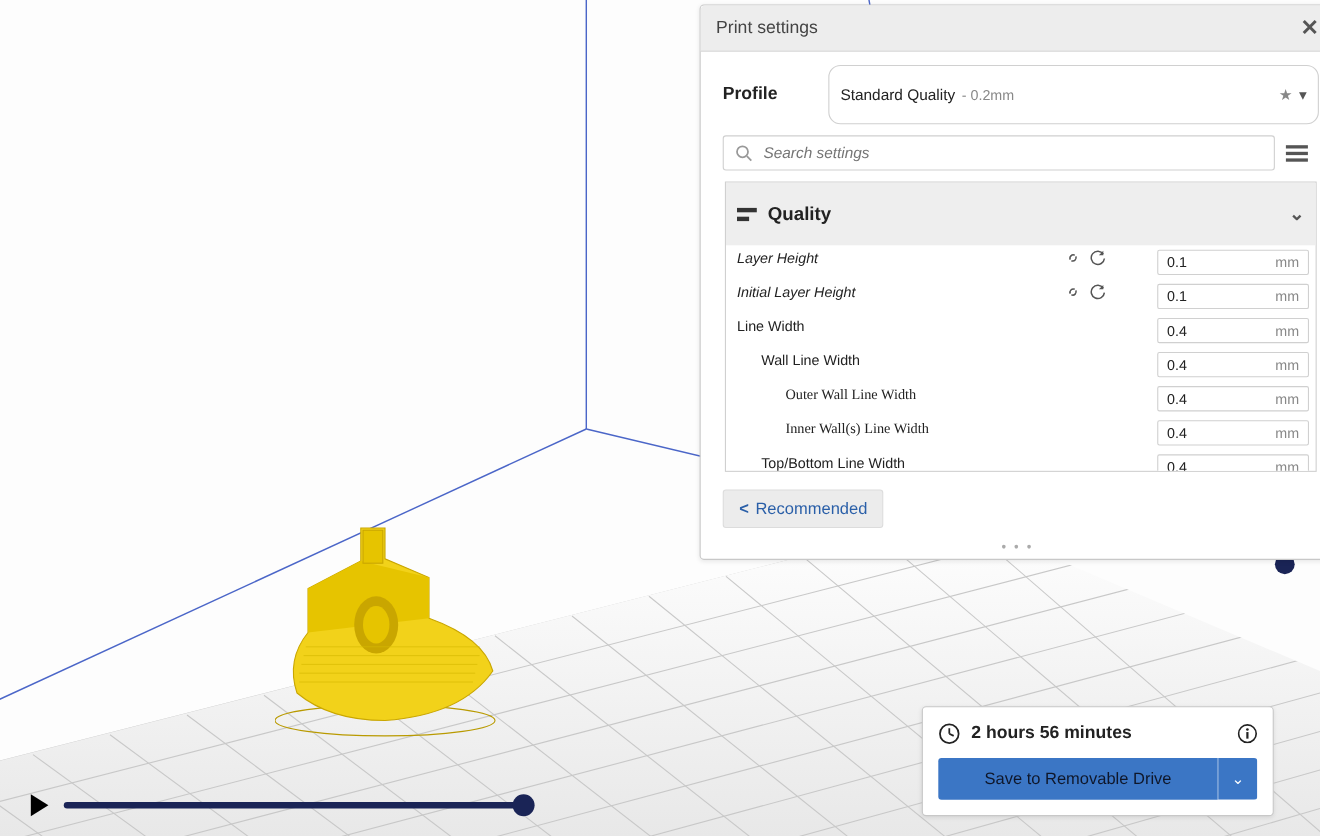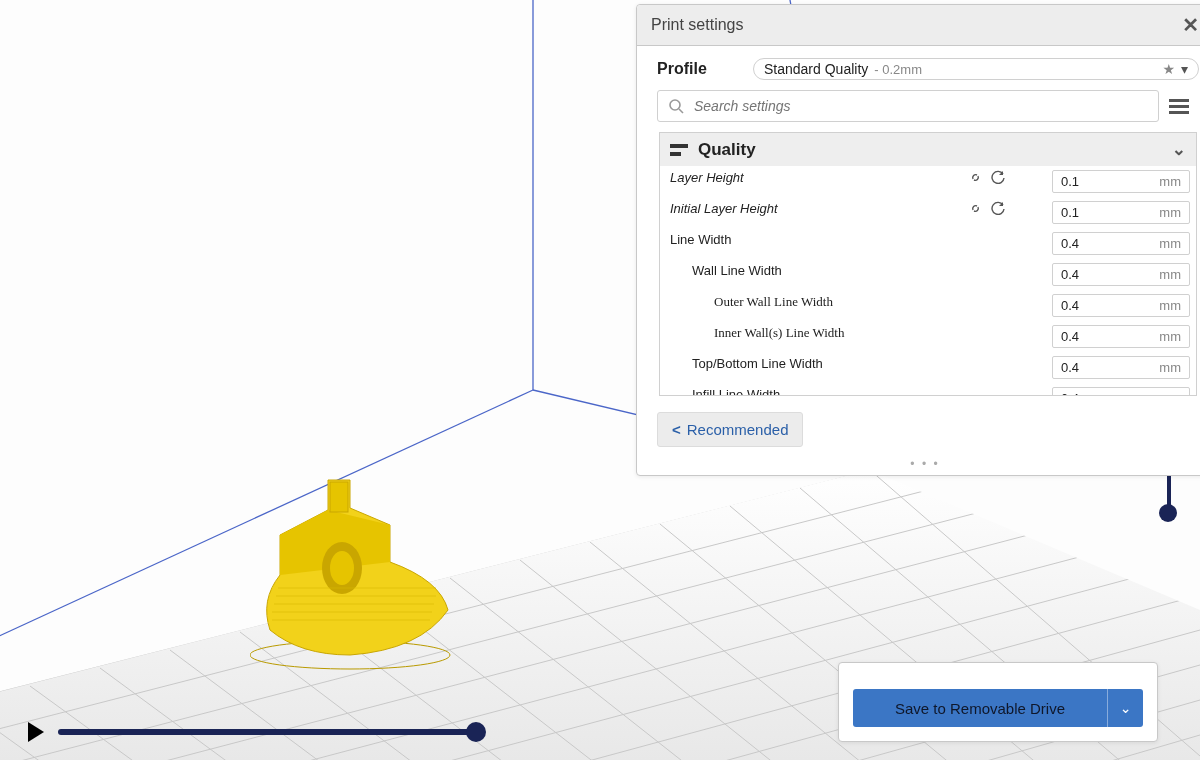--- a/index.html
+++ b/index.html
@@ -124,21 +124,21 @@
     display: flex;
     align-items: center;
     gap: 16px;
     padding: 12px 14px 10px 20px;
   }
   .profile-label { font-weight: 600; font-size: 16px; width: 80px; }
   .profile-select {
     flex: 1;
     border: 1px solid var(--border);
     border-radius: 11px;
-    padding: 2px 10px;
+    padding: 18px 10px;
     display: flex;
     align-items: center;
     gap: 6px;
     cursor: pointer;
     background: #fff;
   }
   .profile-select .name { font-size: 14px; }
   .profile-select .sub { color: var(--text-muted); font-size: 13px; }
   .profile-select .spacer { flex: 1; }
   .search-row {
@@ -179,21 +179,21 @@
     border: 1px solid var(--border);
     max-height: 264px;
     overflow: hidden;
     position: relative;
   }
   .section-header {
     display: flex;
     align-items: center;
     gap: 10px;
     background: #eee;
-    padding: 6px 10px;
+    padding: 18px 10px;
     font-weight: 700;
     font-size: 17px;
     cursor: pointer;
   }
   .section-header .section-icon {
     width: 18px; height: 12px;
     display: flex; flex-direction: column; justify-content: space-between;
   }
   .section-header .section-icon span { height: 4px; background: #333; }
   .section-header .section-icon span:nth-child(2) { width: 60%; }
@@ -538,20 +538,33 @@
   <div>
     <div class="recommended-btn">
       <span style="color:#2a5fa8;font-weight:bold;">&lt;</span>
       <span>Recommended</span>
     </div>
   </div>
   <div class="panel-grip">• • •</div>
 </div>
 
 <div class="summary-card">
+  <div class="summary-row1">
+    <svg width="20" height="20" viewBox="0 0 20 20">
+      <circle cx="10" cy="10" r="8.5" fill="none" stroke="#222" stroke-width="1.6"></circle>
+      <line x1="10" y1="10" x2="10" y2="5" stroke="#222" stroke-width="1.6"></line>
+      <line x1="10" y1="10" x2="14" y2="12" stroke="#222" stroke-width="1.6"></line>
+    </svg>
+    <span>2 hours 56 minutes</span>
+    <svg class="info" width="18" height="18" viewBox="0 0 18 18">
+      <circle cx="9" cy="9" r="8" fill="none" stroke="#222" stroke-width="1.5"></circle>
+      <circle cx="9" cy="5.2" r="1.2" fill="#222"></circle>
+      <rect x="8" y="7.5" width="2" height="6" fill="#222"></rect>
+    </svg>
+  </div>
   <div class="save-row">
     <div class="save-btn">
       <span>Save to Removable Drive</span>
     </div>
     <div class="save-drop">
       <span>⌄</span>
     </div>
   </div>
 </div>
 

